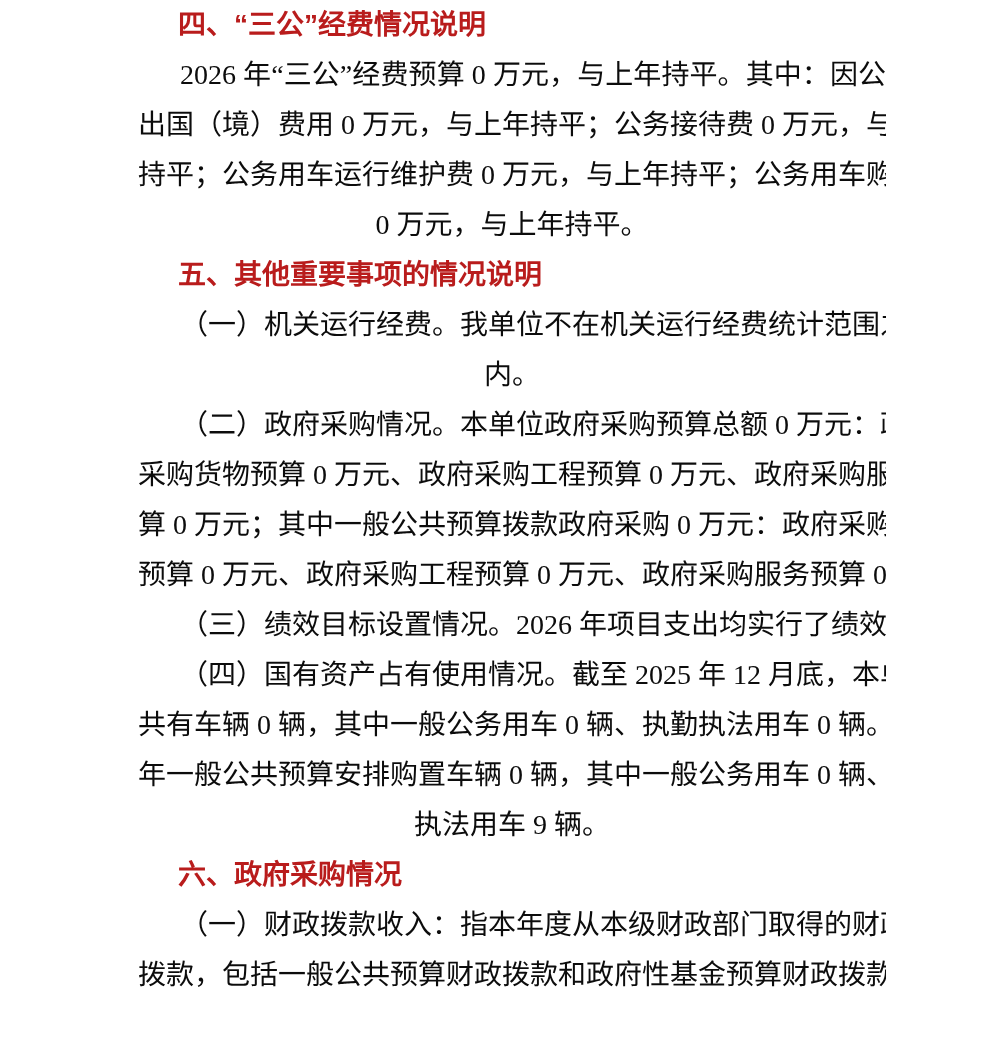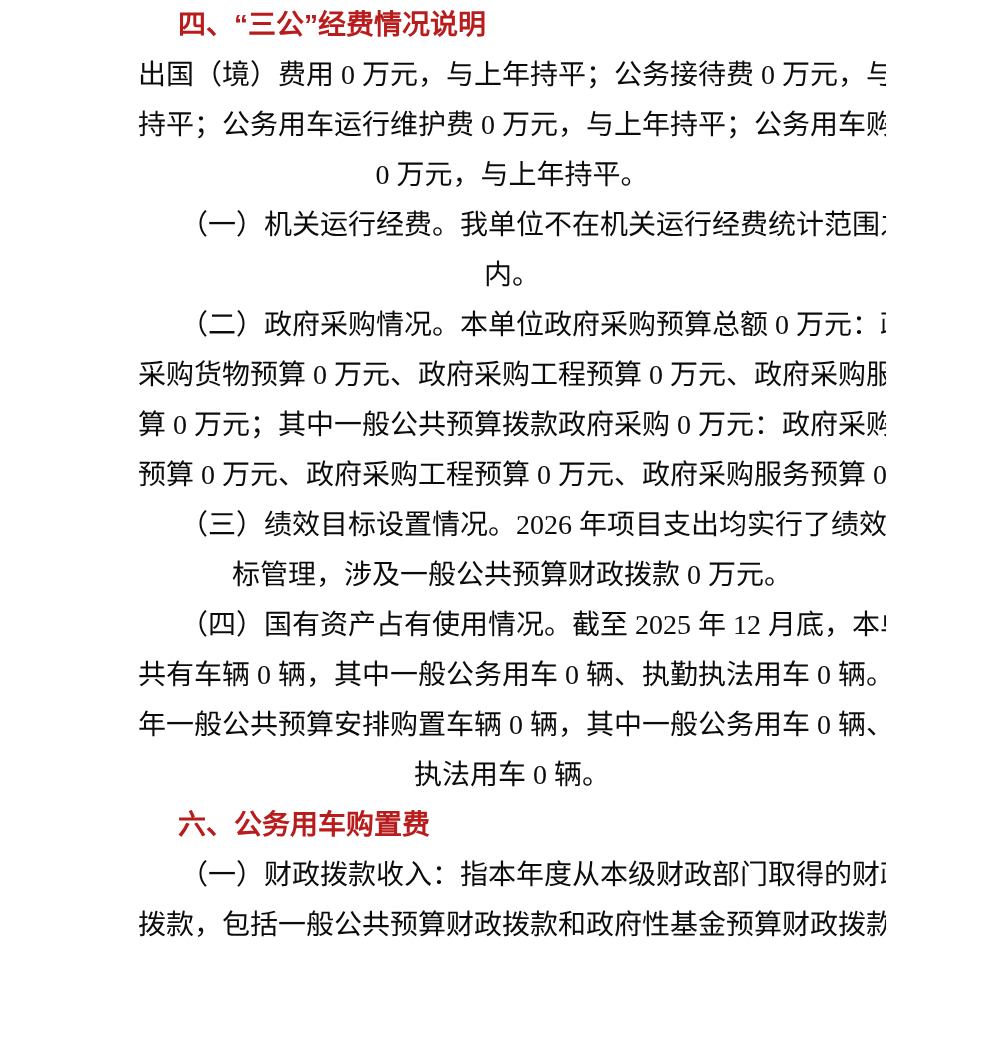--- a/index.html
+++ b/index.html
@@ -55,35 +55,36 @@
     text-align: center;
   }
 </style>
 </head>
 <body>
 
 <div class="page">
   <div class="content">
 
     <div class="line h">四、“三公”经费情况说明</div>
+    <div class="line f">2026 年“三公”经费预算 0 万元，与上年持平。其中：因公</div>
     <div class="line m">出国（境）费用 0 万元，与上年持平；公务接待费 0 万元，与上年</div>
     <div class="line m">持平；公务用车运行维护费 0 万元，与上年持平；公务用车购置费</div>
     <div class="line l">0 万元，与上年持平。</div>
 
+    <div class="line h">五、其他重要事项的情况说明</div>
     <div class="line f">（一）机关运行经费。我单位不在机关运行经费统计范围之</div>
     <div class="line l">内。</div>
     <div class="line f">（二）政府采购情况。本单位政府采购预算总额 0 万元：政府</div>
     <div class="line m">采购货物预算 0 万元、政府采购工程预算 0 万元、政府采购服务预</div>
     <div class="line m">算 0 万元；其中一般公共预算拨款政府采购 0 万元：政府采购货物</div>
     <div class="line m">预算 0 万元、政府采购工程预算 0 万元、政府采购服务预算 0 万元。</div>
     <div class="line f">（三）绩效目标设置情况。2026 年项目支出均实行了绩效目</div>
-    <div class="line l">标管理，涉及一般公共预算财政拨款 0 万元。</div>
     <div class="line f">（四）国有资产占有使用情况。截至 2025 年 12 月底，本单位</div>
     <div class="line m">共有车辆 0 辆，其中一般公务用车 0 辆、执勤执法用车 0 辆。2026</div>
     <div class="line m">年一般公共预算安排购置车辆 0 辆，其中一般公务用车 0 辆、执勤</div>
-    <div class="line l">执法用车 0 辆。</div>
+    <div class="line l">执法用车 9 辆。</div>
 
-    <div class="line h">六、公务用车购置费</div>
+    <div class="line h">六、政府采购情况</div>
     <div class="line f">（一）财政拨款收入：指本年度从本级财政部门取得的财政</div>
     <div class="line l">拨款，包括一般公共预算财政拨款和政府性基金预算财政拨款。</div>
 
   </div>
 </div>
 
 </body></html>

